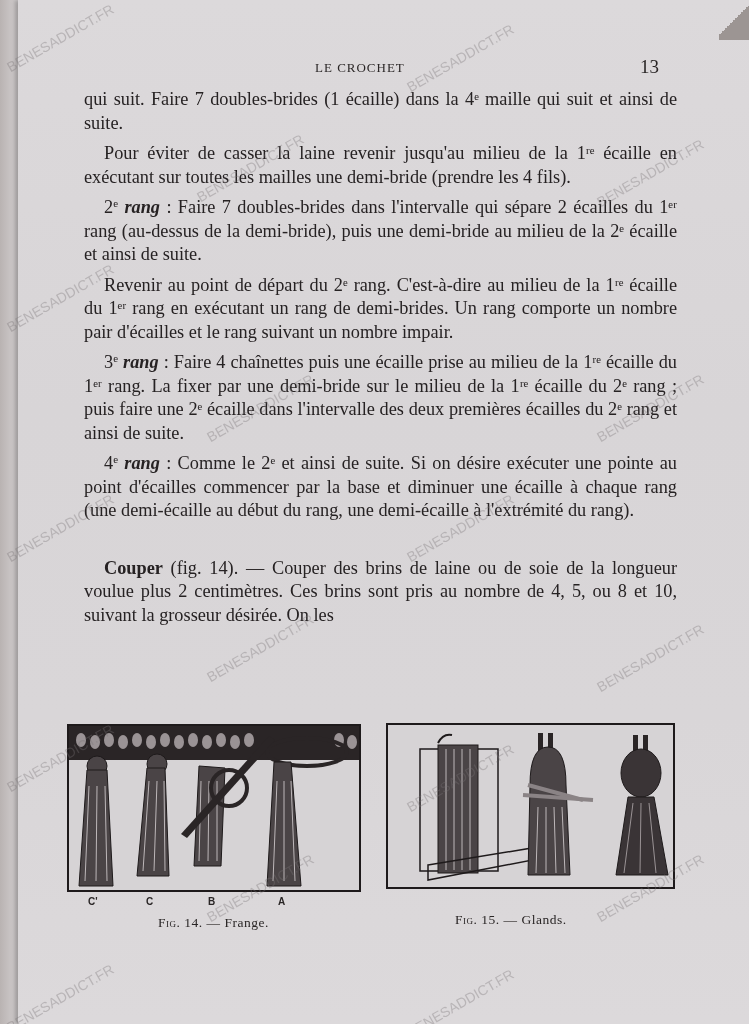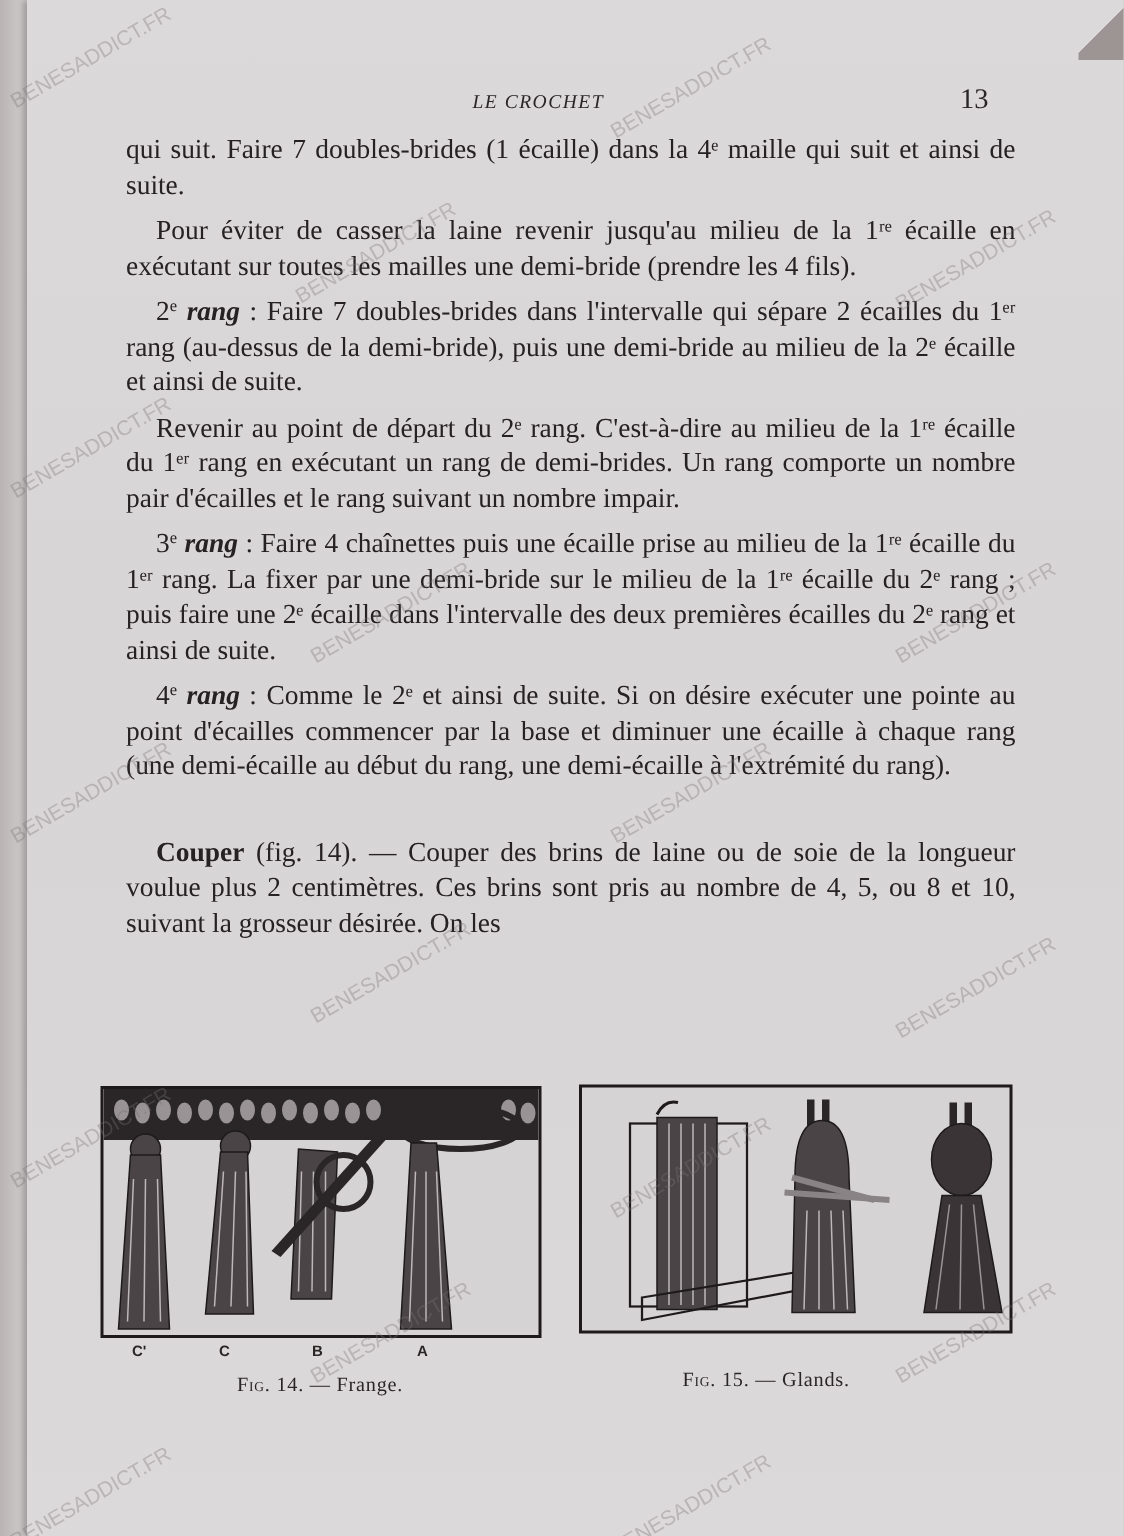--- a/index.html
+++ b/index.html
@@ -3,21 +3,21 @@
 <meta charset="utf-8">
 <style>
   html,body{margin:0;padding:0;}
   body{width:749px;height:1024px;overflow:hidden;background:#cfcccd;font-family:"Liberation Serif","DejaVu Serif",serif;}
   .page{position:absolute;left:18px;top:0;width:731px;height:1024px;
     background:linear-gradient(180deg,#dcd9db 0%,#d8d5d7 40%,#d9d6d8 70%,#dcd9db 100%);
     box-shadow:-3px 0 4px rgba(0,0,0,0.25);}
   .edge-left{position:absolute;left:0;top:0;width:18px;height:1024px;background:linear-gradient(90deg,#b9b3b2,#d3cfd0);}
   .corner{position:absolute;right:0;top:0;width:30px;height:40px;background:linear-gradient(135deg,transparent 50%,#9c9593 50%);}
   .header{position:absolute;top:58px;left:0;width:749px;height:20px;}
-  .running-title{position:absolute;left:315px;top:2px;font-size:13px;letter-spacing:1px;color:#2a2626;font-style:italic;}
+  .running-title{position:absolute;left:315px;top:2px;font-size:13px;letter-spacing:1px;color:#2a2626;}
   .page-number{position:absolute;left:640px;top:-2px;font-size:19px;color:#2a2626;text-align:center;}
   .body{position:absolute;left:84px;top:88px;width:593px;color:#262223;font-size:18.3px;line-height:23.5px;text-align:justify;}
   .body p{margin:0 0 7px 0;text-indent:20px;}
   .body p.first{text-indent:0;}
   .body p.gap{margin-top:34px;}
   sup{font-size:11px;line-height:0;vertical-align:6px;}
   em{font-style:italic;font-weight:bold;}
   strong{font-weight:bold;}
   .fig{position:absolute;border:2px solid #1e1a1b;background:#d6d3d5;}
   .fig14{left:67px;top:724px;width:290px;height:164px;}

